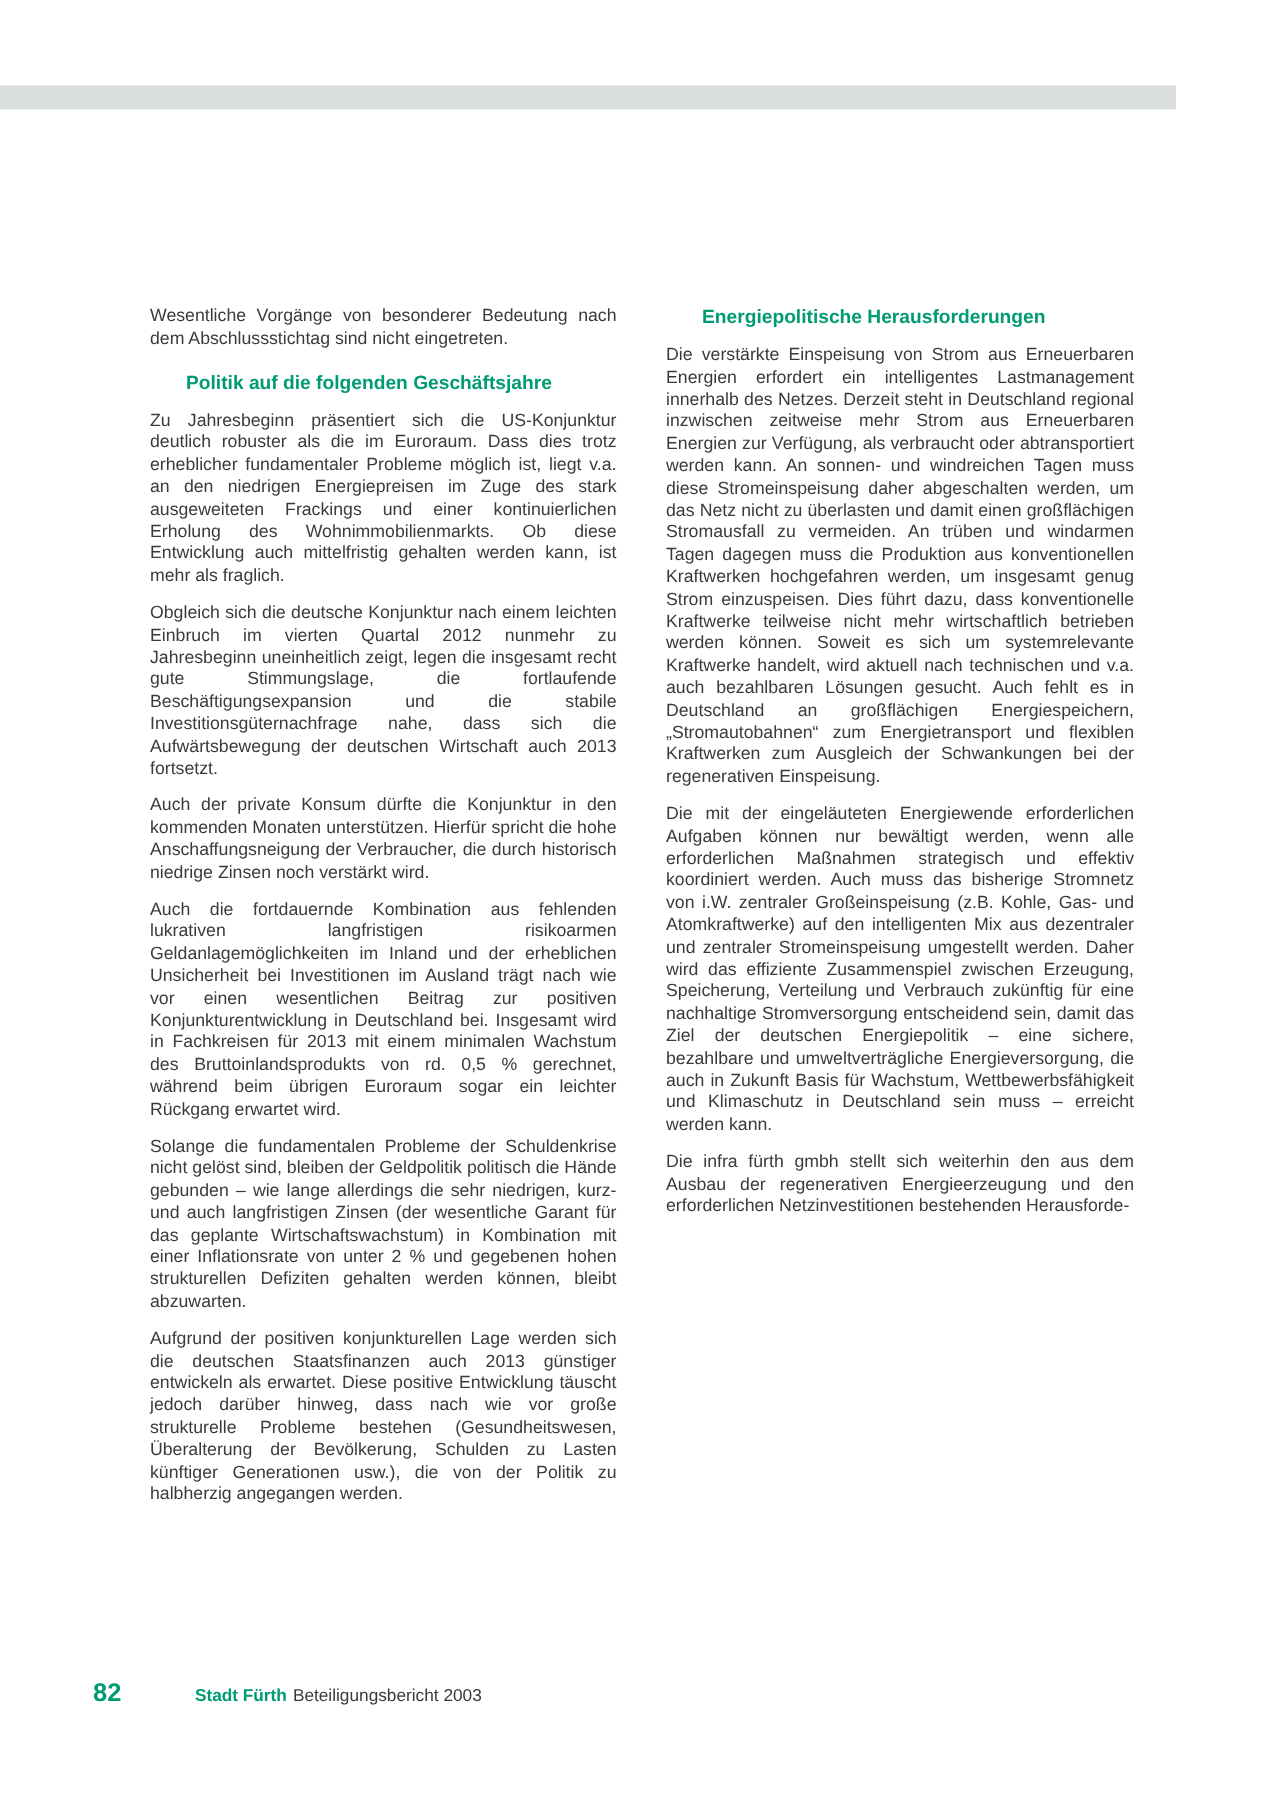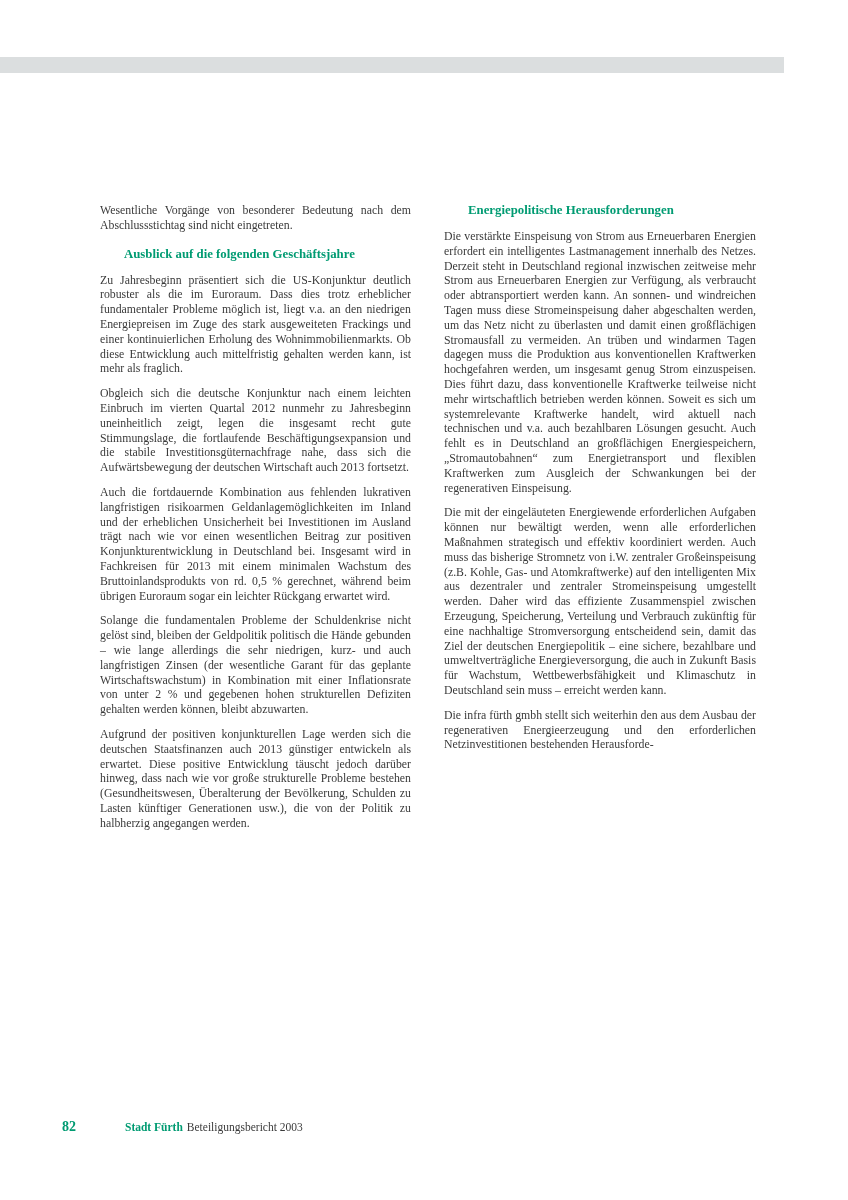--- a/index.html
+++ b/index.html
@@ -6,21 +6,21 @@
     margin: 0;
     padding: 0;
     background: #ffffff;
   }
   .page {
     position: relative;
     width: 784px;
     height: 1200px;
     background: #ffffff;
     overflow: hidden;
-    font-family: Liberation Serif, serif;
+    font-family: Liberation Sans, sans-serif;
   }
   .top-band {
     position: absolute;
     left: 0;
     top: 57px;
     width: 848px;
     height: 16px;
     background: #dbdedf;
   }
   .columns {
@@ -58,21 +58,21 @@
   }
   .footer {
     position: absolute;
     left: 62px;
     top: 1119px;
     font-size: 11.5px;
     color: #3a3a3a;
     white-space: nowrap;
   }
   .footer .pagenum {
-    font-size: 14px;
+    font-size: 17px;
     font-weight: bold;
     color: #009b72;
     margin-right: 27px;
   }
   .footer .pub {
     font-weight: bold;
     color: #009b72;
     margin-right: 4px;
     margin-left: 22px;
   }
@@ -84,23 +84,24 @@
 <body>
 
 <div class="page">
 
   <div class="top-band"></div>
 
   <div class="columns">
 
     <div class="col left">
       <p class="body">Wesentliche Vorgänge von besonderer Bedeutung nach dem Abschlussstichtag sind nicht eingetreten.</p>
-      <h2 class="heading">Ausblick auf die folgenden Geschäftsjahre</h2>
+      <h2 class="heading">Politik auf die folgenden Geschäftsjahre</h2>
       <p class="body">Zu Jahresbeginn präsentiert sich die US-Konjunktur deutlich robuster als die im Euroraum. Dass dies trotz erheblicher fundamentaler Probleme möglich ist, liegt v.a. an den niedrigen Energiepreisen im Zuge des stark ausgeweiteten Frackings und einer kontinuierlichen Erholung des Wohnimmobilienmarkts. Ob diese Entwicklung auch mittelfristig gehalten werden kann, ist mehr als fraglich.</p>
       <p class="body">Obgleich sich die deutsche Konjunktur nach einem leichten Einbruch im vierten Quartal 2012 nunmehr zu Jahresbeginn uneinheitlich zeigt, legen die insgesamt recht gute Stimmungslage, die fortlaufende Beschäftigungsexpansion und die stabile Investitionsgüternachfrage nahe, dass sich die Aufwärtsbewegung der deutschen Wirtschaft auch 2013 fortsetzt.</p>
+      <p class="body">Auch der private Konsum dürfte die Konjunktur in den kommenden Monaten unterstützen. Hierfür spricht die hohe Anschaffungsneigung der Verbraucher, die durch historisch niedrige Zinsen noch verstärkt wird.</p>
       <p class="body">Auch die fortdauernde Kombination aus fehlenden lukrativen langfristigen risikoarmen Geldanlagemöglichkeiten im Inland und der erheblichen Unsicherheit bei Investitionen im Ausland trägt nach wie vor einen wesentlichen Beitrag zur positiven Konjunkturentwicklung in Deutschland bei. Insgesamt wird in Fachkreisen für 2013 mit einem minimalen Wachstum des Bruttoinlandsprodukts von rd. 0,5 % gerechnet, während beim übrigen Euroraum sogar ein leichter Rückgang erwartet wird.</p>
       <p class="body">Solange die fundamentalen Probleme der Schuldenkrise nicht gelöst sind, bleiben der Geldpolitik politisch die Hände gebunden – wie lange allerdings die sehr niedrigen, kurz- und auch langfristigen Zinsen (der wesentliche Garant für das geplante Wirtschaftswachstum) in Kombination mit einer Inflationsrate von unter 2 % und gegebenen hohen strukturellen Defiziten gehalten werden können, bleibt abzuwarten.</p>
       <p class="body">Aufgrund der positiven konjunkturellen Lage werden sich die deutschen Staatsfinanzen auch 2013 günstiger entwickeln als erwartet. Diese positive Entwicklung täuscht jedoch darüber hinweg, dass nach wie vor große strukturelle Probleme bestehen (Gesundheitswesen, Überalterung der Bevölkerung, Schulden zu Lasten künftiger Generationen usw.), die von der Politik zu halbherzig angegangen werden.</p>
     </div>
 
     <div class="col right">
       <h2 class="heading first">Energiepolitische Herausforderungen</h2>
       <p class="body">Die verstärkte Einspeisung von Strom aus Erneuerbaren Energien erfordert ein intelligentes Lastmanagement innerhalb des Netzes. Derzeit steht in Deutschland regional inzwischen zeitweise mehr Strom aus Erneuerbaren Energien zur Verfügung, als verbraucht oder abtransportiert werden kann. An sonnen- und windreichen Tagen muss diese Stromeinspeisung daher abgeschalten werden, um das Netz nicht zu überlasten und damit einen großflächigen Stromausfall zu vermeiden. An trüben und windarmen Tagen dagegen muss die Produktion aus konventionellen Kraftwerken hochgefahren werden, um insgesamt genug Strom einzuspeisen. Dies führt dazu, dass konventionelle Kraftwerke teilweise nicht mehr wirtschaftlich betrieben werden können. Soweit es sich um systemrelevante Kraftwerke handelt, wird aktuell nach technischen und v.a. auch bezahlbaren Lösungen gesucht. Auch fehlt es in Deutschland an großflächigen Energiespeichern, „Stromautobahnen“ zum Energietransport und flexiblen Kraftwerken zum Ausgleich der Schwankungen bei der regenerativen Einspeisung.</p>
       <p class="body">Die mit der eingeläuteten Energiewende erforderlichen Aufgaben können nur bewältigt werden, wenn alle erforderlichen Maßnahmen strategisch und effektiv koordiniert werden. Auch muss das bisherige Stromnetz von i.W. zentraler Großeinspeisung (z.B. Kohle, Gas- und Atomkraftwerke) auf den intelligenten Mix aus dezentraler und zentraler Stromeinspeisung umgestellt werden. Daher wird das effiziente Zusammenspiel zwischen Erzeugung, Speicherung, Verteilung und Verbrauch zukünftig für eine nachhaltige Stromversorgung entscheidend sein, damit das Ziel der deutschen Energiepolitik – eine sichere, bezahlbare und umweltverträgliche Energieversorgung, die auch in Zukunft Basis für Wachstum, Wettbewerbsfähigkeit und Klimaschutz in Deutschland sein muss – erreicht werden kann.</p>
       <p class="body">Die infra fürth gmbh stellt sich weiterhin den aus dem Ausbau der regenerativen Energieerzeugung und den erforderlichen Netzinvestitionen bestehenden Herausforde-</p>

